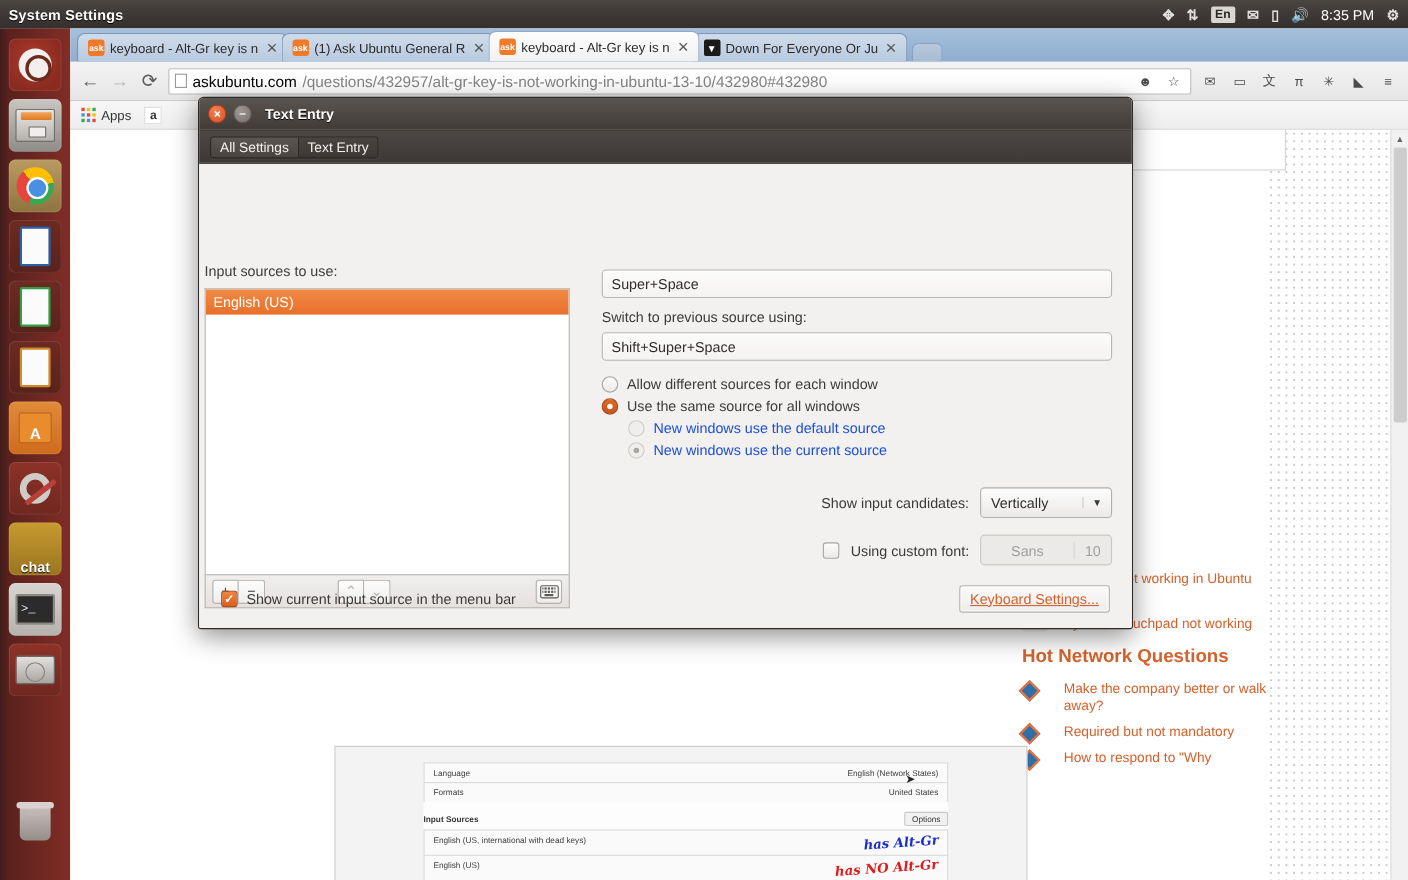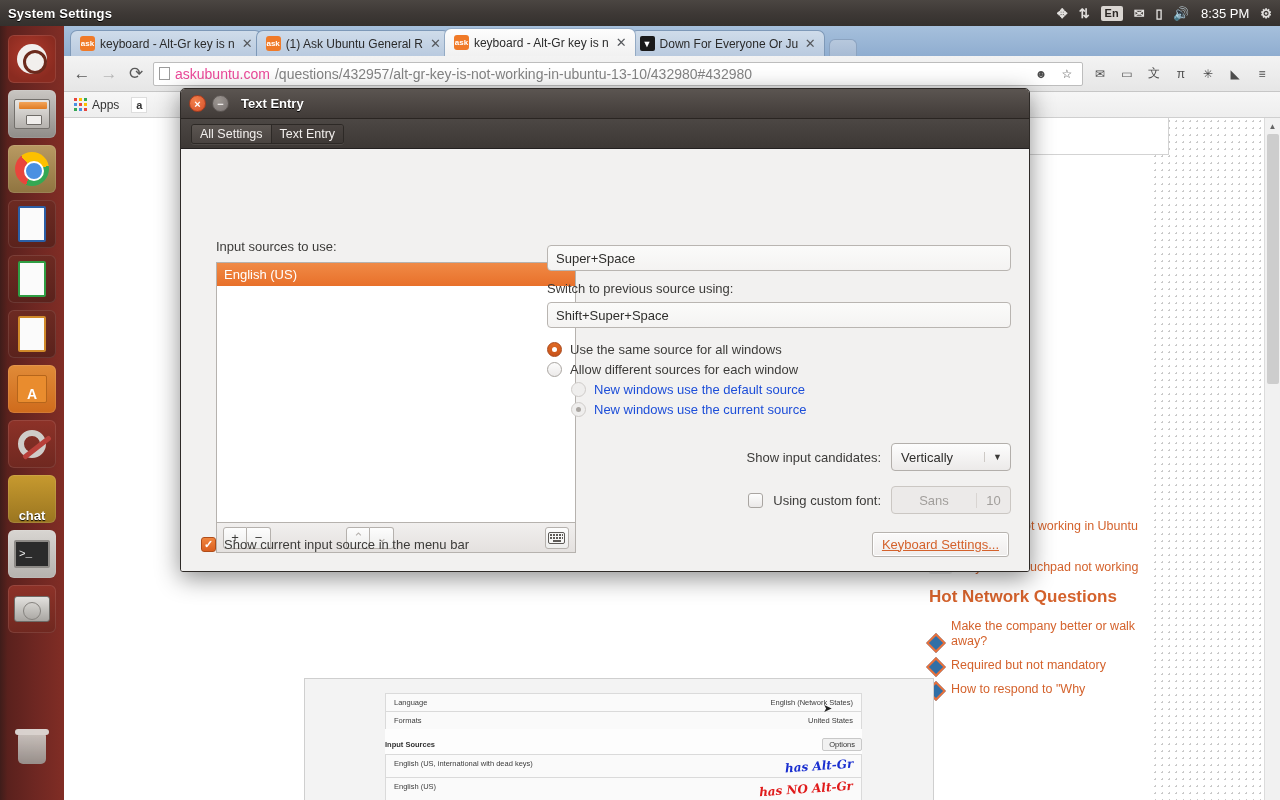--- a/index.html
+++ b/index.html
@@ -141,21 +141,21 @@
     height: 36px; background: linear-gradient(#f3f3f3, #e6e6e6);
     border-bottom: 1px solid #c6c6c6; display: flex; align-items: center; padding: 0 8px; gap: 7px;
   }
   .navbtn { font-size: 17px; color: #5a5a5a; width: 20px; text-align: center; line-height: 1; }
   .navbtn.dim { color: #b6b6b6; }
   #omnibox {
     flex: 1; height: 24px; background: #fff; border: 1px solid #bdbdbd; border-radius: 2px;
     display: flex; align-items: center; padding: 0 5px; gap: 5px; font-size: 14px;
   }
   .pageicon { width: 11px; height: 13px; border: 1px solid #9b9b9b; background: #fff; flex: none; }
-  .url-strong { color: #ec4899; }
+  .url-strong { color: #000000; }
   .url-rest { color: #848484; }
   .omni-right { margin-left: auto; display: flex; align-items: center; gap: 6px; }
   .ext {
     width: 20px; height: 20px; display: flex; align-items: center; justify-content: center;
     font-size: 12px; color: #4c4c4c;
   }
   #bookmarks {
     height: 26px; background: linear-gradient(#f6f6f6,#eeeeee);
     border-bottom: 1px solid #cfcfcf; display: flex; align-items: center;
     gap: 12px; padding: 0 10px; font-size: 12px; color: #333;
@@ -191,21 +191,21 @@
     border: 1px solid #bcd8e0; border-radius: 3px; padding: 2px 7px; font-size: 11.5px;
   }
   .linked-block { padding: 10px 0 0 0; }
   .linked-row { display: flex; gap: 8px; padding: 5px 0; align-items: flex-start; }
   .votes {
     flex: none; width: 23px; text-align: center; font-size: 11.5px; color: #555;
     background: #eff0f1; border-radius: 2px; padding: 1px 0;
   }
   .qlink { color: #d4622c; line-height: 1.25; }
   .hot-title { color: #d4622c; font-size: 17px; margin: 6px 0 8px 0; font-weight: bold; }
-  .hot-row { display: flex; gap: 8px; padding: 4px 0; align-items: flex-end; }
+  .hot-row { display: flex; gap: 24px; padding: 4px 0; align-items: flex-start; }
   .hot-ico { flex: none; width: 14px; height: 14px; transform: rotate(45deg); border: 2px solid #e8703a; background: #2f6fa7; margin-top: 2px; }
 
   
   #article-img {
     position: absolute; left: 240px; top: 560px; width: 630px; height: 162px;
     background: #f3f3f3; border: 1px solid #cfcfcf; overflow: hidden;
   }
   .ss-inner { position: absolute; left: 80px; top: 14px; width: 477px; background: #fdfdfd; }
   .ss-row {
     display: flex; justify-content: space-between; padding: 4px 8px;
@@ -566,21 +566,21 @@
 
     <div id="dlg-toolbar">
       <div class="seg">
         <span class="b">All Settings</span>
         <span class="b">Text Entry</span>
       </div>
     </div>
 
     <div id="dlg-body">
 
-      <div style="position:absolute;left:35px;top:90px;width:360px">
+      <div style="position:absolute;left:5px;top:90px;width:332px">
         <div class="lbl">Input sources to use:</div>
         <div id="sources-list" style="margin-top:8px">
           <div class="src-item">English (US)</div>
         </div>
         <div id="list-toolbar">
           <span class="tbtn l">+</span>
           <span class="tbtn r">−</span>
           <span class="spacer-mid">
             <span class="tbtn l dim">⌃</span>
             <span class="tbtn r dim">⌄</span>
@@ -603,26 +603,26 @@
         </div>
       </div>
 
       <div style="position:absolute;left:366px;top:90px;width:464px">
         <div class="field">Super+Space</div>
         <div class="lbl">Switch to previous source using:</div>
         <div class="field">Shift+Super+Space</div>
 
         <div style="margin-top:14px">
           <div class="radio-row">
+            <span class="radio"></span>
+            <span>Allow different sources for each window</span>
+          </div>
+          <div class="radio-row">
             <span class="radio on"></span>
             <span>Use the same source for all windows</span>
-          </div>
-          <div class="radio-row">
-            <span class="radio"></span>
-            <span>Allow different sources for each window</span>
           </div>
           <div class="radio-row sub">
             <span class="radio dim"></span>
             <span class="lbltxt">New windows use the default source</span>
           </div>
           <div class="radio-row sub">
             <span class="radio dim on2"></span>
             <span class="lbltxt">New windows use the current source</span>
           </div>
         </div>

